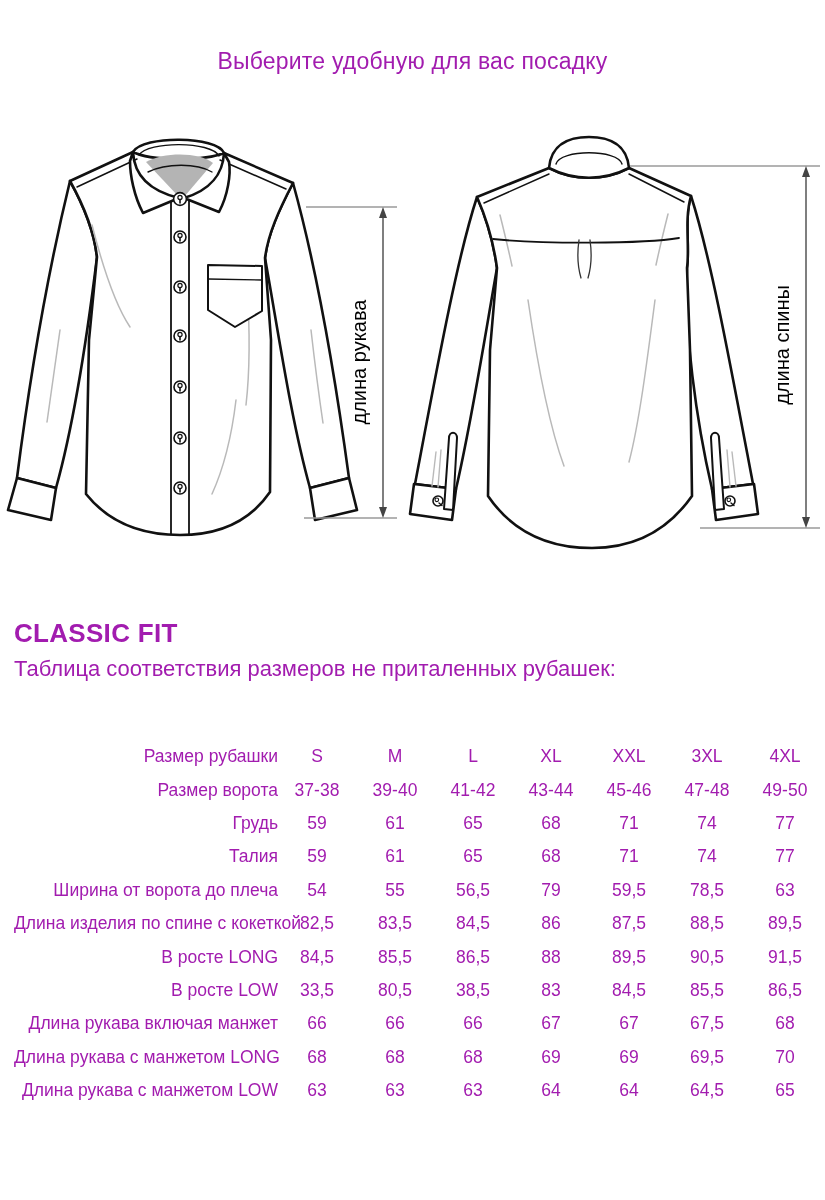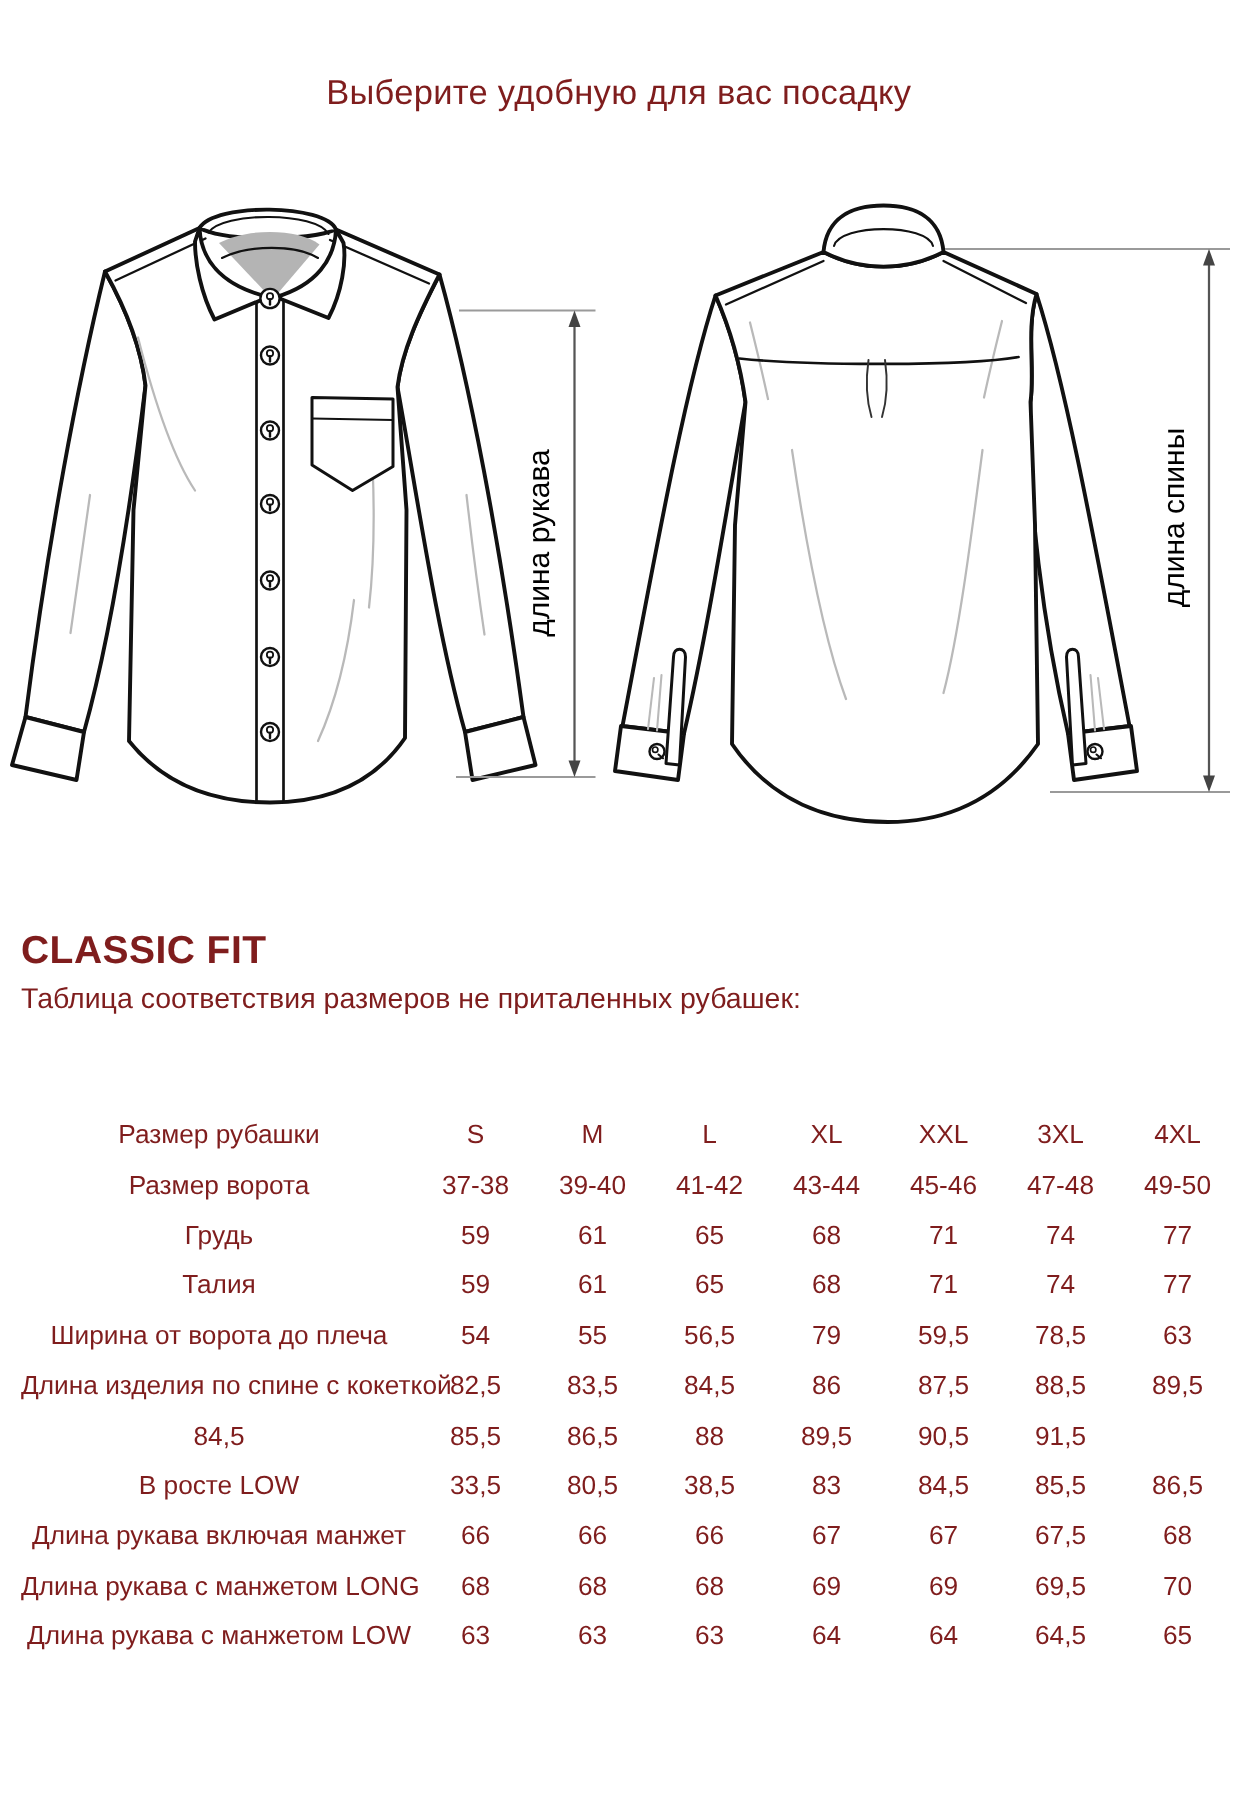--- a/index.html
+++ b/index.html
@@ -2,21 +2,21 @@
 <html><head>
 <meta charset="utf-8">
 <style>
   html,body{margin:0;padding:0;background:#ffffff;}
   .page{
     position:relative;
     width:825px;
     height:1156px;
     background:#ffffff;
     font-family:"Liberation Sans", sans-serif;
-    color:#7f1d1d;
+    color:#a21caf;
     overflow:hidden;
   }
   .title{
     position:absolute;
     top:48px; left:0; width:825px;
     margin:0;
     text-align:center;
     font-size:23px;
     font-weight:400;
     letter-spacing:0.2px;
@@ -35,38 +35,38 @@
     top:618px; left:14px;
     margin:0;
     font-size:26px;
     font-weight:700;
     letter-spacing:0.3px;
   }
   .table-caption{
     position:absolute;
     top:656px; left:14px;
     margin:0;
-    font-size:19px;
+    font-size:22px;
     font-weight:400;
   }
   .size-table{
     position:absolute;
     top:740px; left:14px;
     width:810px;
   }
   .trow{
     display:grid;
     grid-template-columns:264px repeat(7, 78px);
     height:33.4px;
     align-items:center;
   }
   .tlabel{
     font-size:17.5px;
     white-space:nowrap;
-    text-align:center;
+    text-align:right;
   }
   .tcell{
     font-size:17.5px;
     text-align:center;
   }
 </style>
 </head>
 <body>
 
 <div class="page">
@@ -291,20 +291,21 @@
         <div class="tlabel">Длина изделия по спине с кокеткой</div>
         <div class="tcell">82,5</div>
         <div class="tcell">83,5</div>
         <div class="tcell">84,5</div>
         <div class="tcell">86</div>
         <div class="tcell">87,5</div>
         <div class="tcell">88,5</div>
         <div class="tcell">89,5</div>
       </div>
       <div class="trow">
+        <div class="tlabel">В росте LONG</div>
         <div class="tcell">84,5</div>
         <div class="tcell">85,5</div>
         <div class="tcell">86,5</div>
         <div class="tcell">88</div>
         <div class="tcell">89,5</div>
         <div class="tcell">90,5</div>
         <div class="tcell">91,5</div>
       </div>
       <div class="trow">
         <div class="tlabel">В росте LOW</div>

